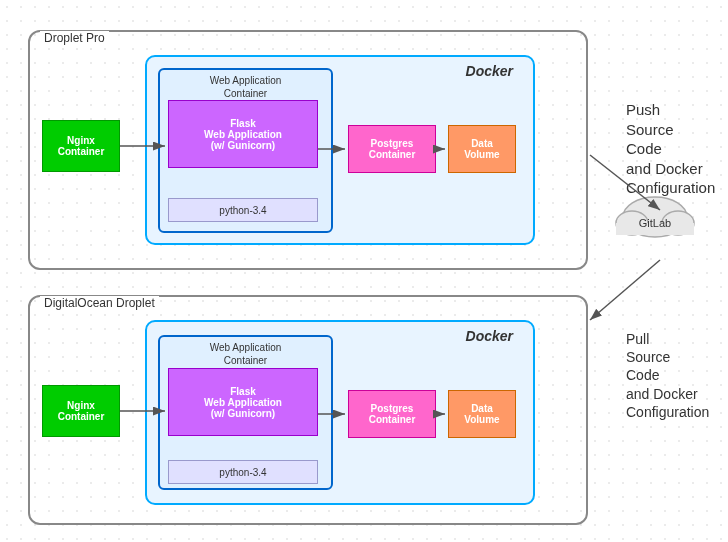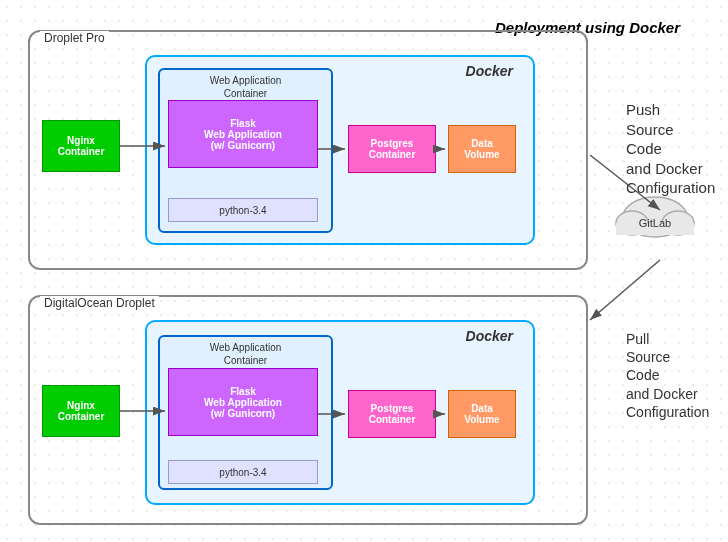--- a/index.html
+++ b/index.html
@@ -380,23 +380,20 @@
       opacity: 0.4;
       pointer-events: none;
     }
   </style>
 </head>
 <body>
 
 <div class="main-container">
   <div class="grid-bg"></div>
 
-  <div class="deployment-title">
-    <span>Deployment using Docker</span>
-  </div>
 
   <div class="macbook-box">
     <span class="macbook-label">Droplet Pro</span>
   </div>
 
   <div class="docker-box-top">
     <span class="docker-label-top">Docker</span>
   </div>
 
   <div class="nginx-top">

